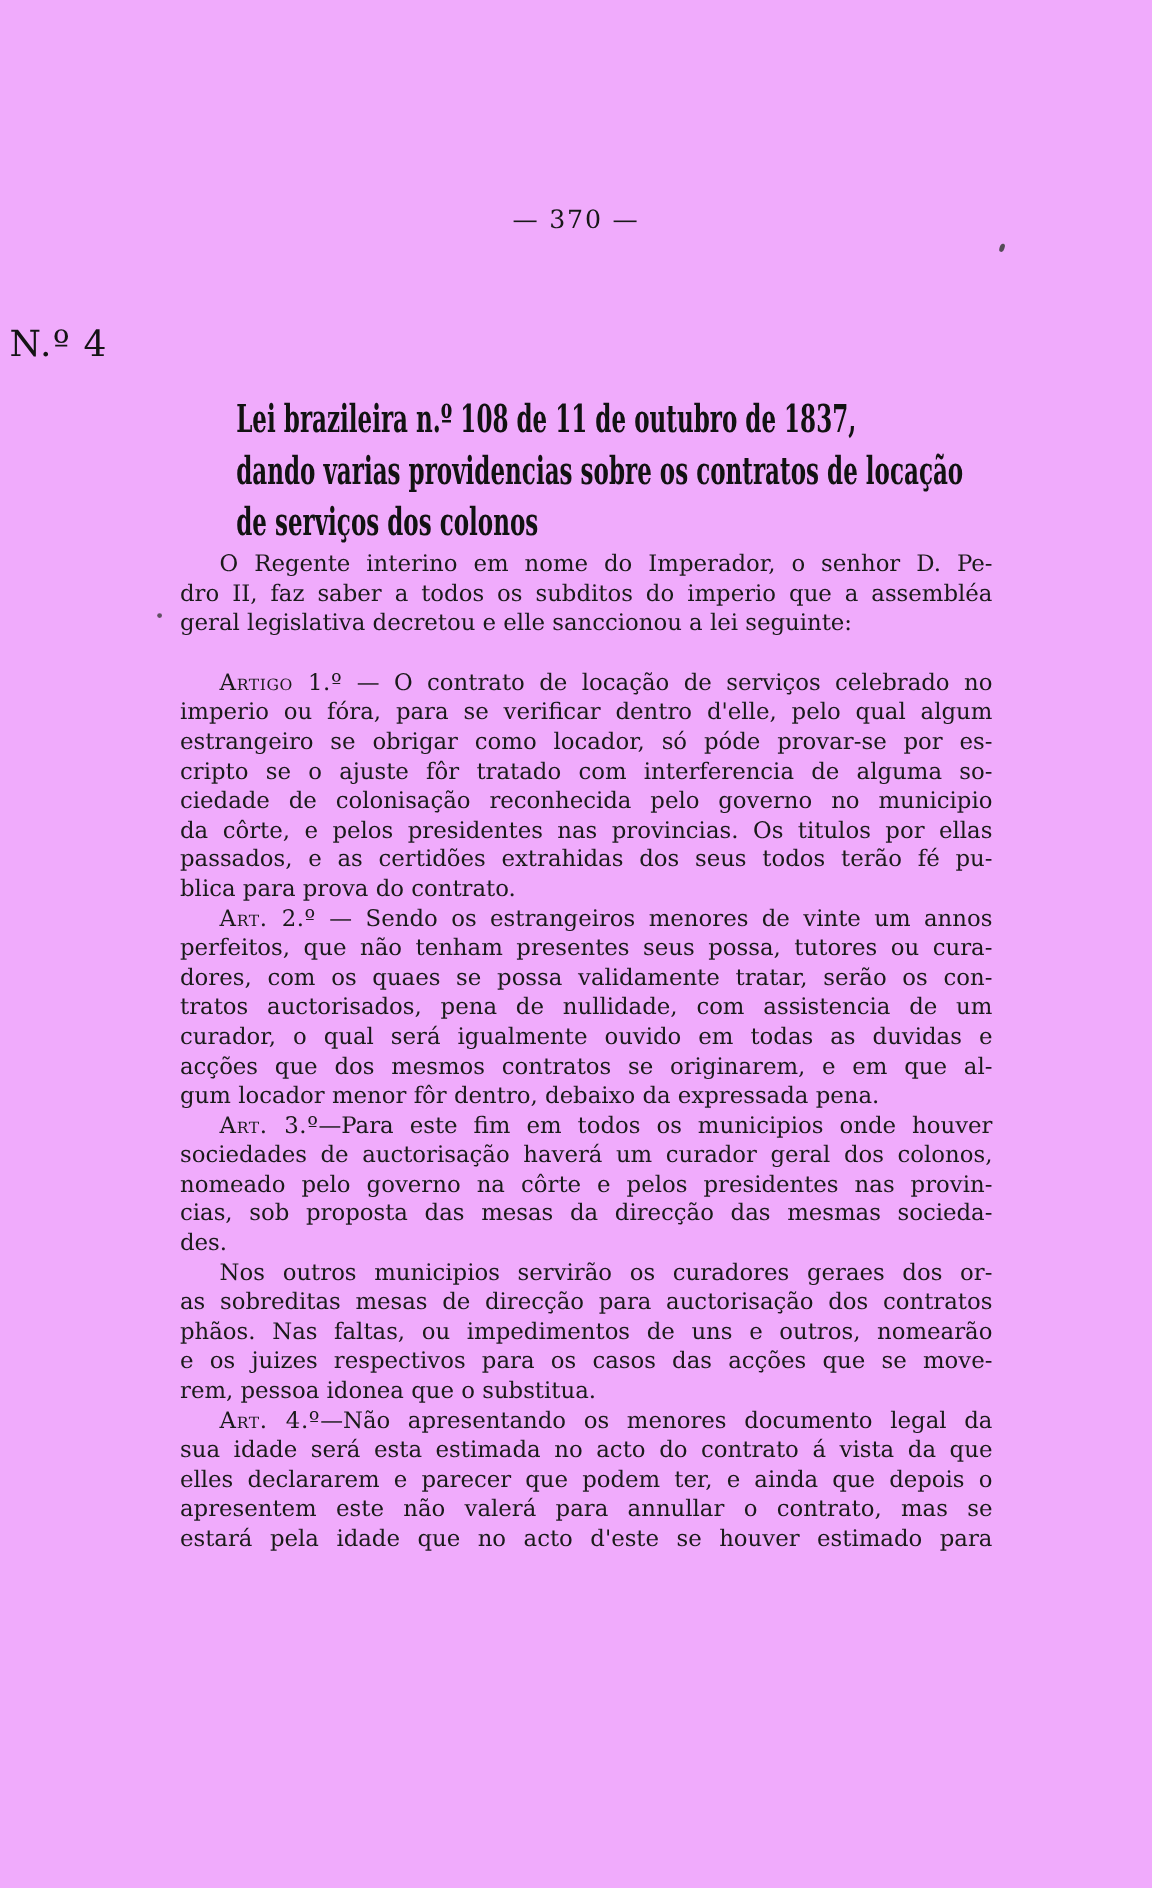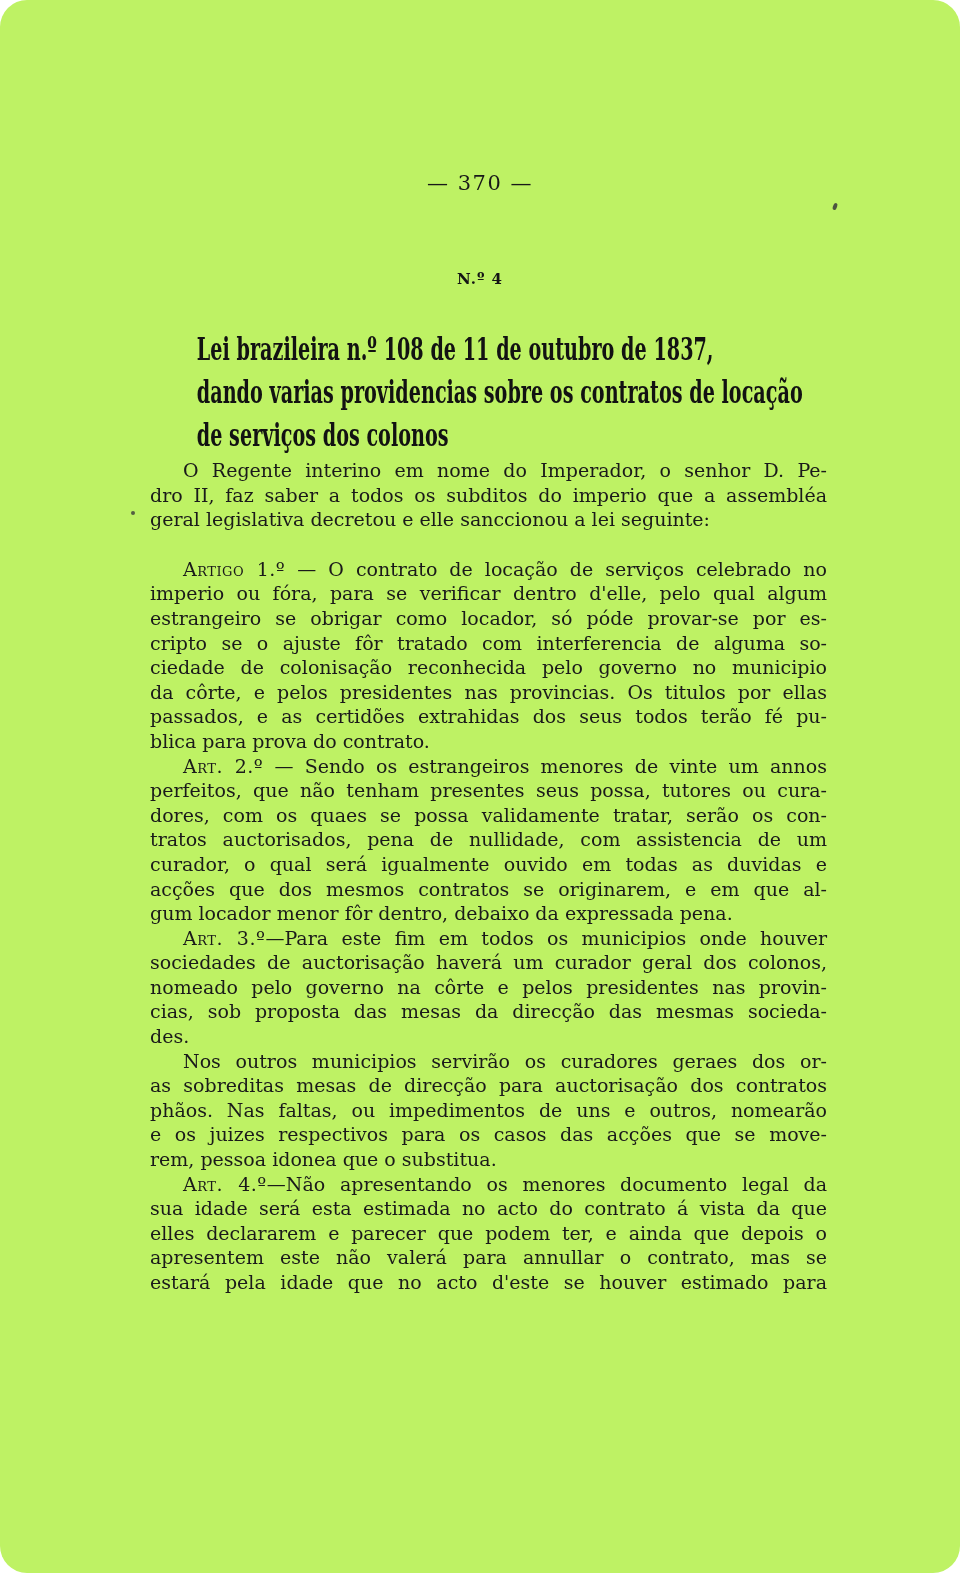--- a/index.html
+++ b/index.html
@@ -11,44 +11,42 @@
     width: 960px;
     height: 1573px;
     position: relative;
     font-family: "DejaVu Serif", serif;
     color: #1c1c1c;
     overflow: hidden;
   }
   .sheet {
     position: absolute;
     inset: 0;
-    background: #bef264;
-    border-radius: 27px;
+    background: #f0abfc;
   }
   
   .page-number {
     position: absolute;
     top: 171px;
     left: 8px;
     width: 944px;
     text-align: center;
     font-size: 21px;
     letter-spacing: 1.5px;
     color: #181818;
   }
   .section-label {
     position: absolute;
     top: 270px;
     left: 8px;
     width: 944px;
-    text-align: center;
-    font-size: 15px;
+    text-align: left;
+    font-size: 30px;
     letter-spacing: 1px;
     color: #141414;
-    font-weight: bold;
   }
   
   .law-title {
     position: absolute;
     top: 328px;
     left: 8px;
     width: 944px;
     text-align: left;
     font-weight: 700;
     font-size: 32px;

